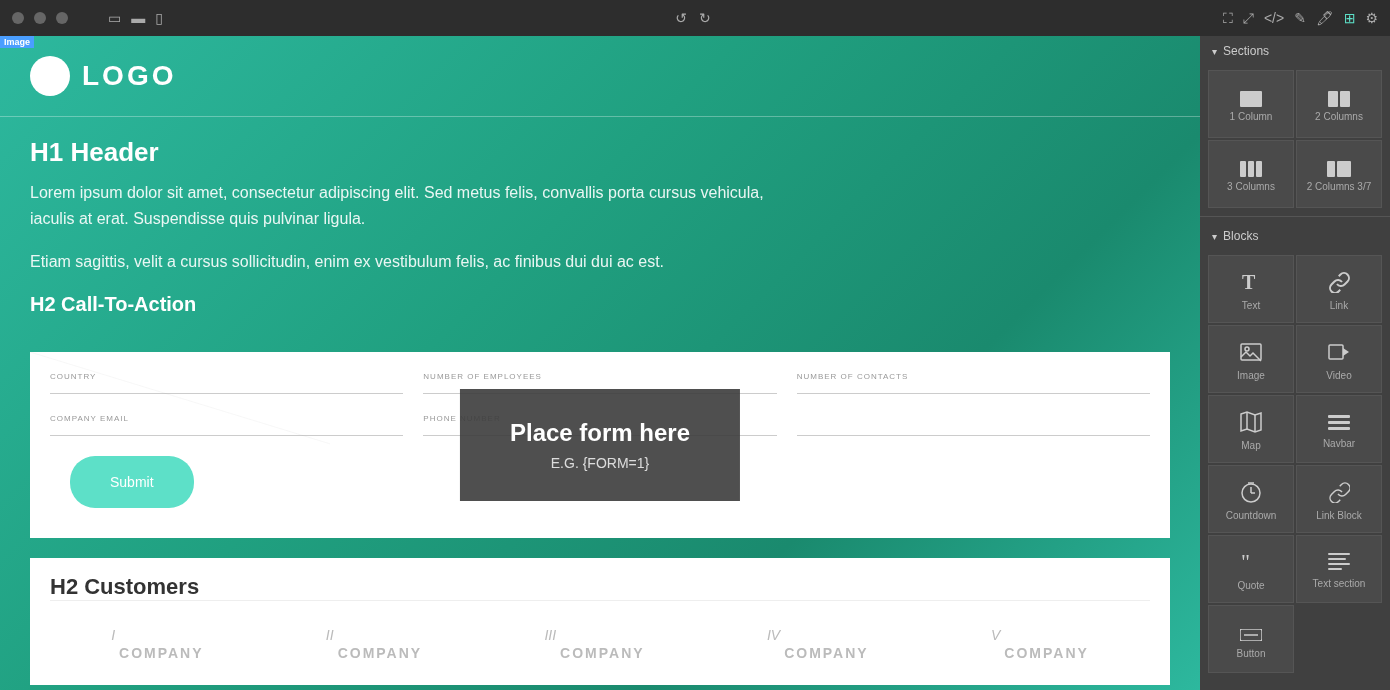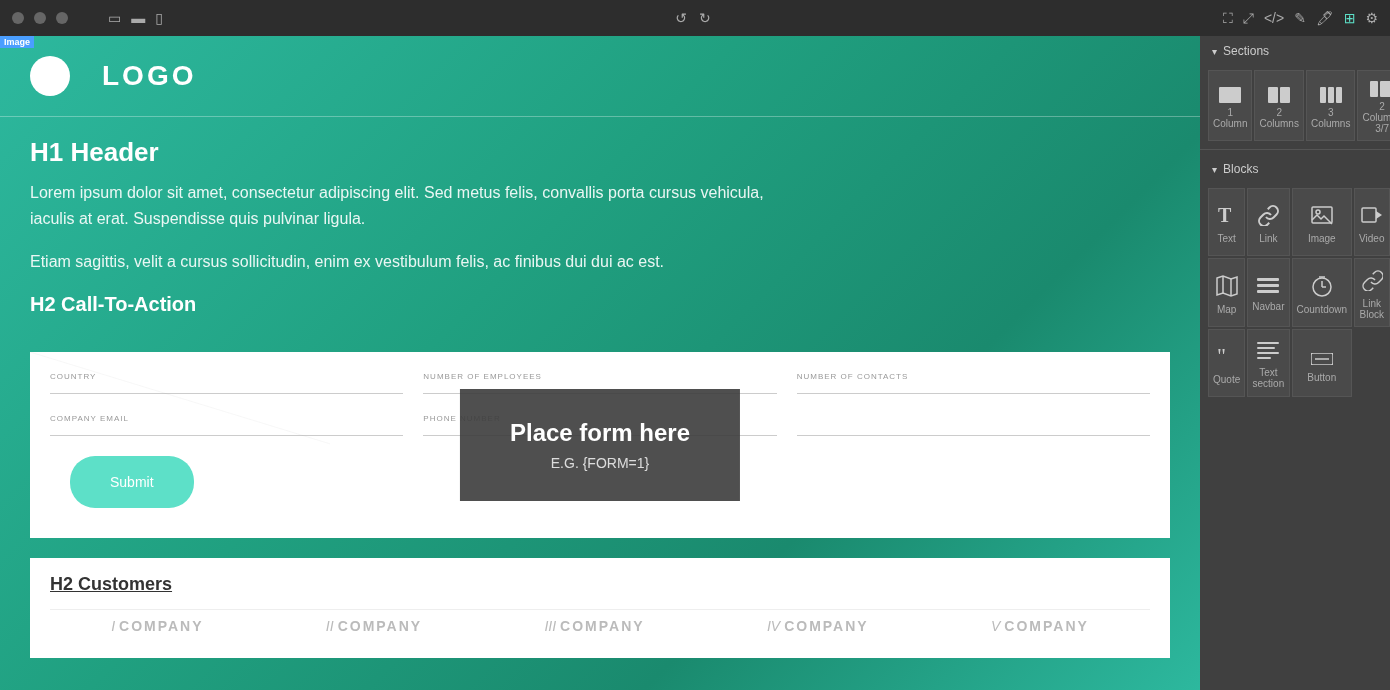--- a/index.html
+++ b/index.html
@@ -70,21 +70,20 @@
       border-radius: 50%;
       background: white;
       margin-right: 12px;
       flex-shrink: 0;
     }
     .logo-text {
       font-size: 28px;
       font-weight: bold;
       color: white;
       letter-spacing: 3px;
-      margin-left: 20px;
     }
 
     
     .content-section {
       padding: 20px 30px;
     }
     .h1-header {
       font-size: 26px;
       font-weight: bold;
       color: white;
@@ -168,25 +167,23 @@
       font-weight: 500;
     }
 
     
     .customers-section {
       margin: 20px 30px 0;
       background: white;
       padding: 16px 20px;
     }
     .h2-customers {
-      font-size: 18px;
+      font-size: 22px;
       font-weight: bold;
       color: #333;
-      margin-bottom: 14px;
-      text-decoration: underline;
     }
     .company-logos-row {
       display: flex;
       align-items: center;
       justify-content: space-around;
       padding: 8px 0;
       border-top: 1px solid #eee;
     }
     .company-logo-item {
       display: flex;
@@ -197,20 +194,21 @@
     .company-roman {
       font-style: italic;
       font-size: 14px;
       color: #bbb;
     }
     .company-name-text {
       font-size: 14px;
       font-weight: bold;
       color: #bbb;
       letter-spacing: 2px;
+      margin-top: 36px;
     }
 
     
     .right-panel {
       width: 190px;
       background: #404040;
       display: flex;
       flex-direction: column;
       overflow-y: auto;
       flex-shrink: 0;
@@ -221,21 +219,21 @@
       padding: 8px 12px;
       color: #ccc;
       font-size: 12px;
     }
     .panel-section-arrow {
       margin-right: 6px;
       font-size: 10px;
     }
     .panel-grid {
       display: grid;
-      grid-template-columns: 1fr 1fr 1fr 1fr;
+      grid-template-columns: 1fr 1fr;
       gap: 2px;
       padding: 4px 8px;
     }
     .panel-item {
       background: #4a4a4a;
       display: flex;
       flex-direction: column;
       align-items: center;
       justify-content: center;
       padding: 10px 4px 6px;

